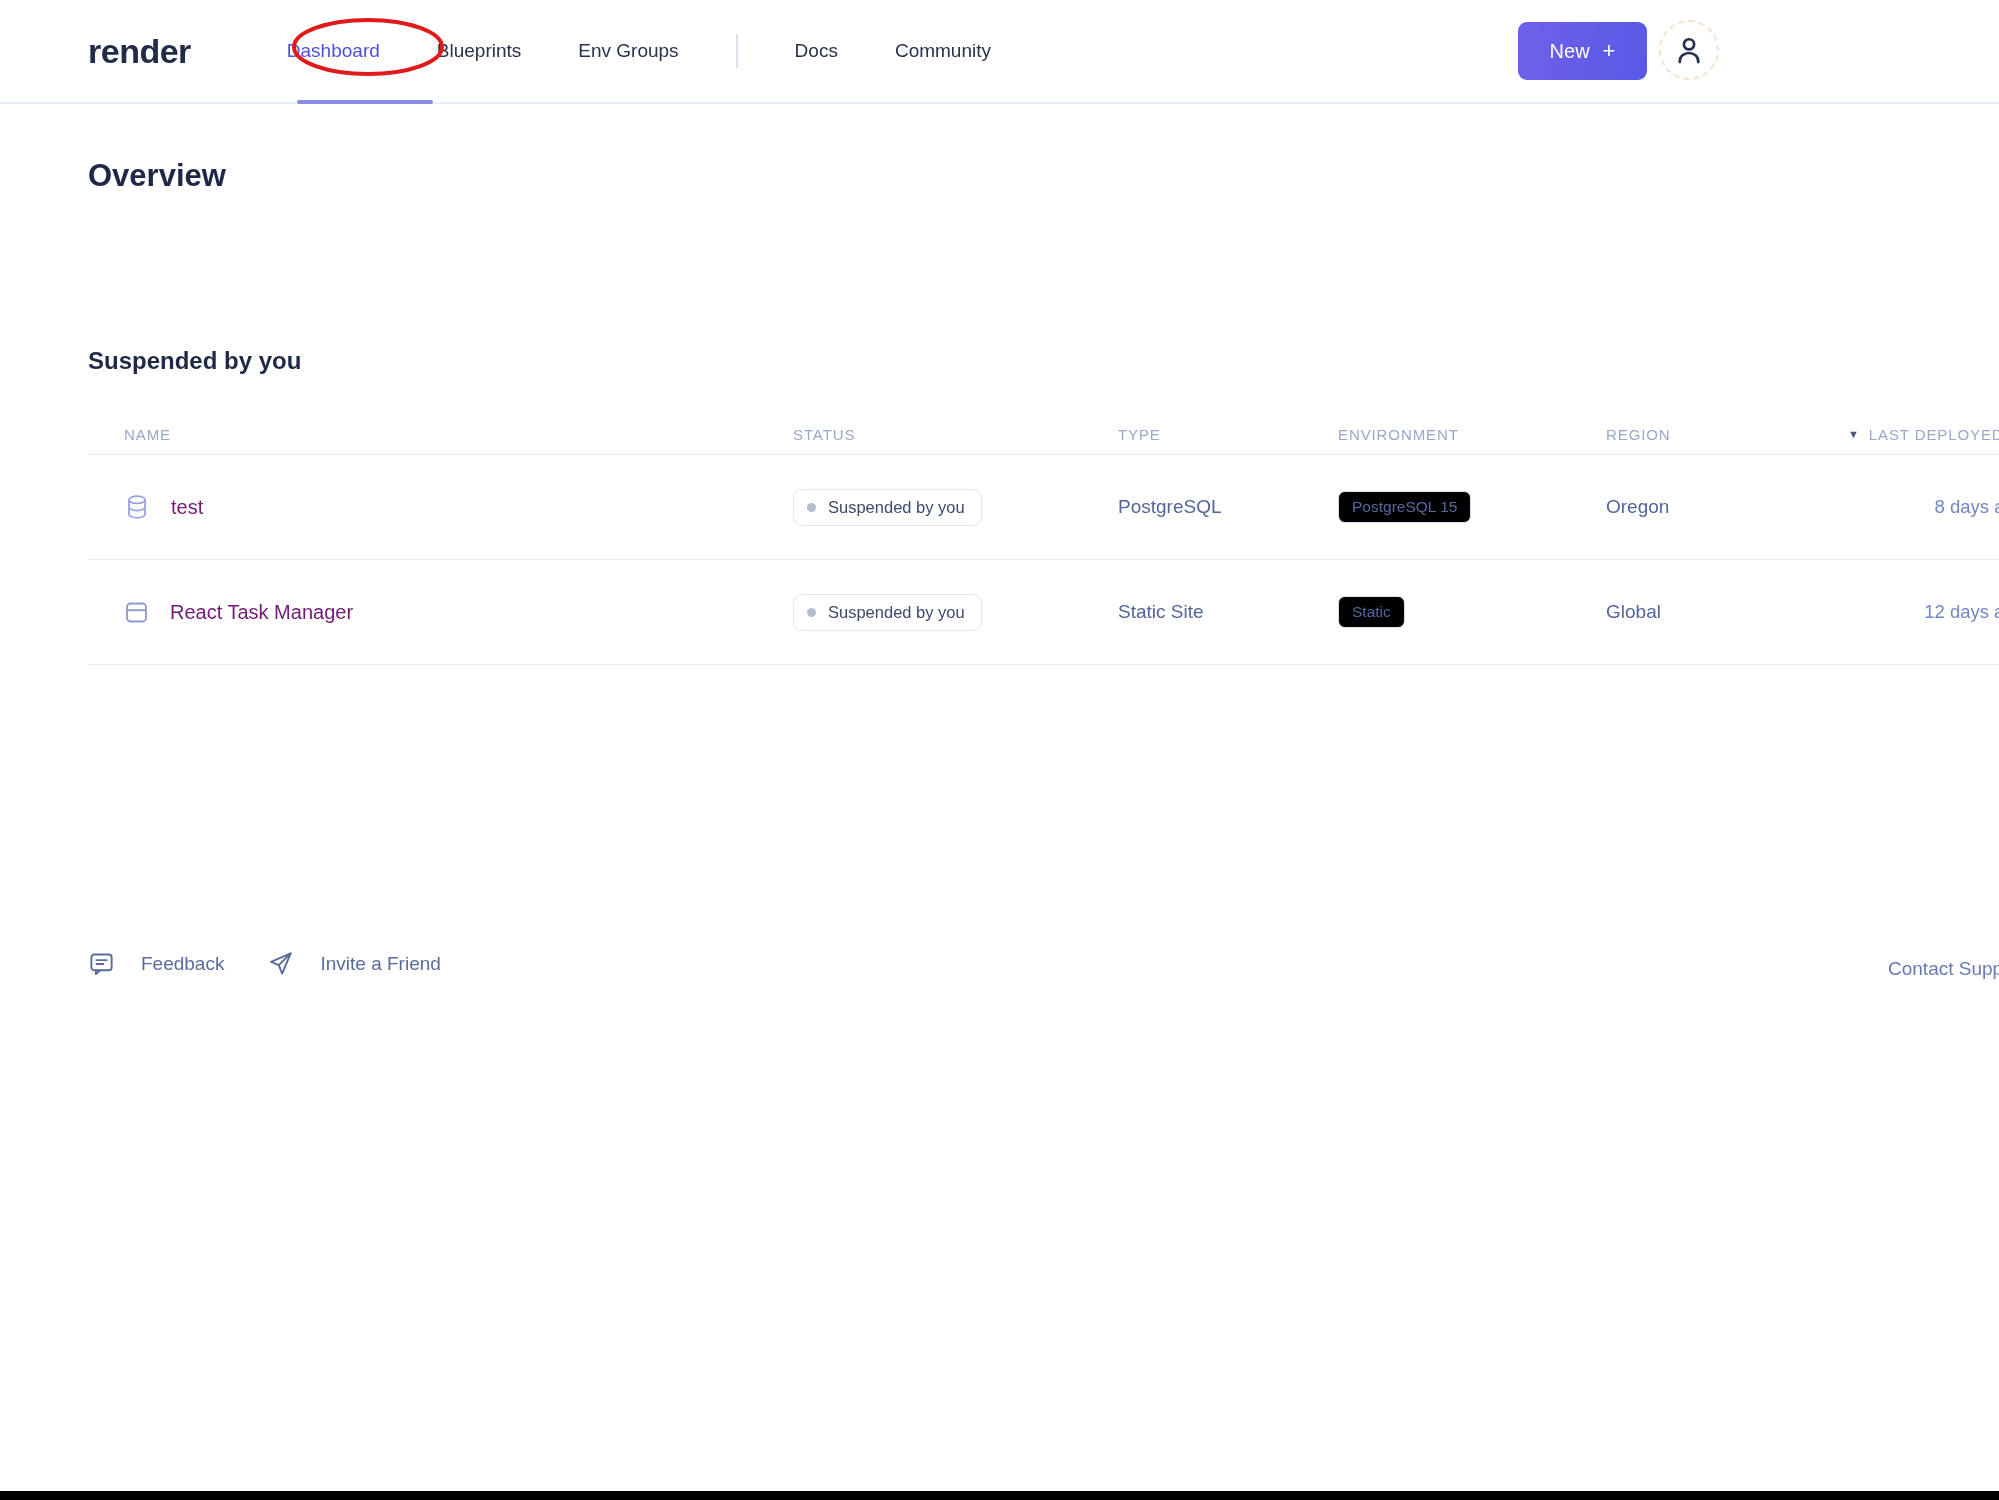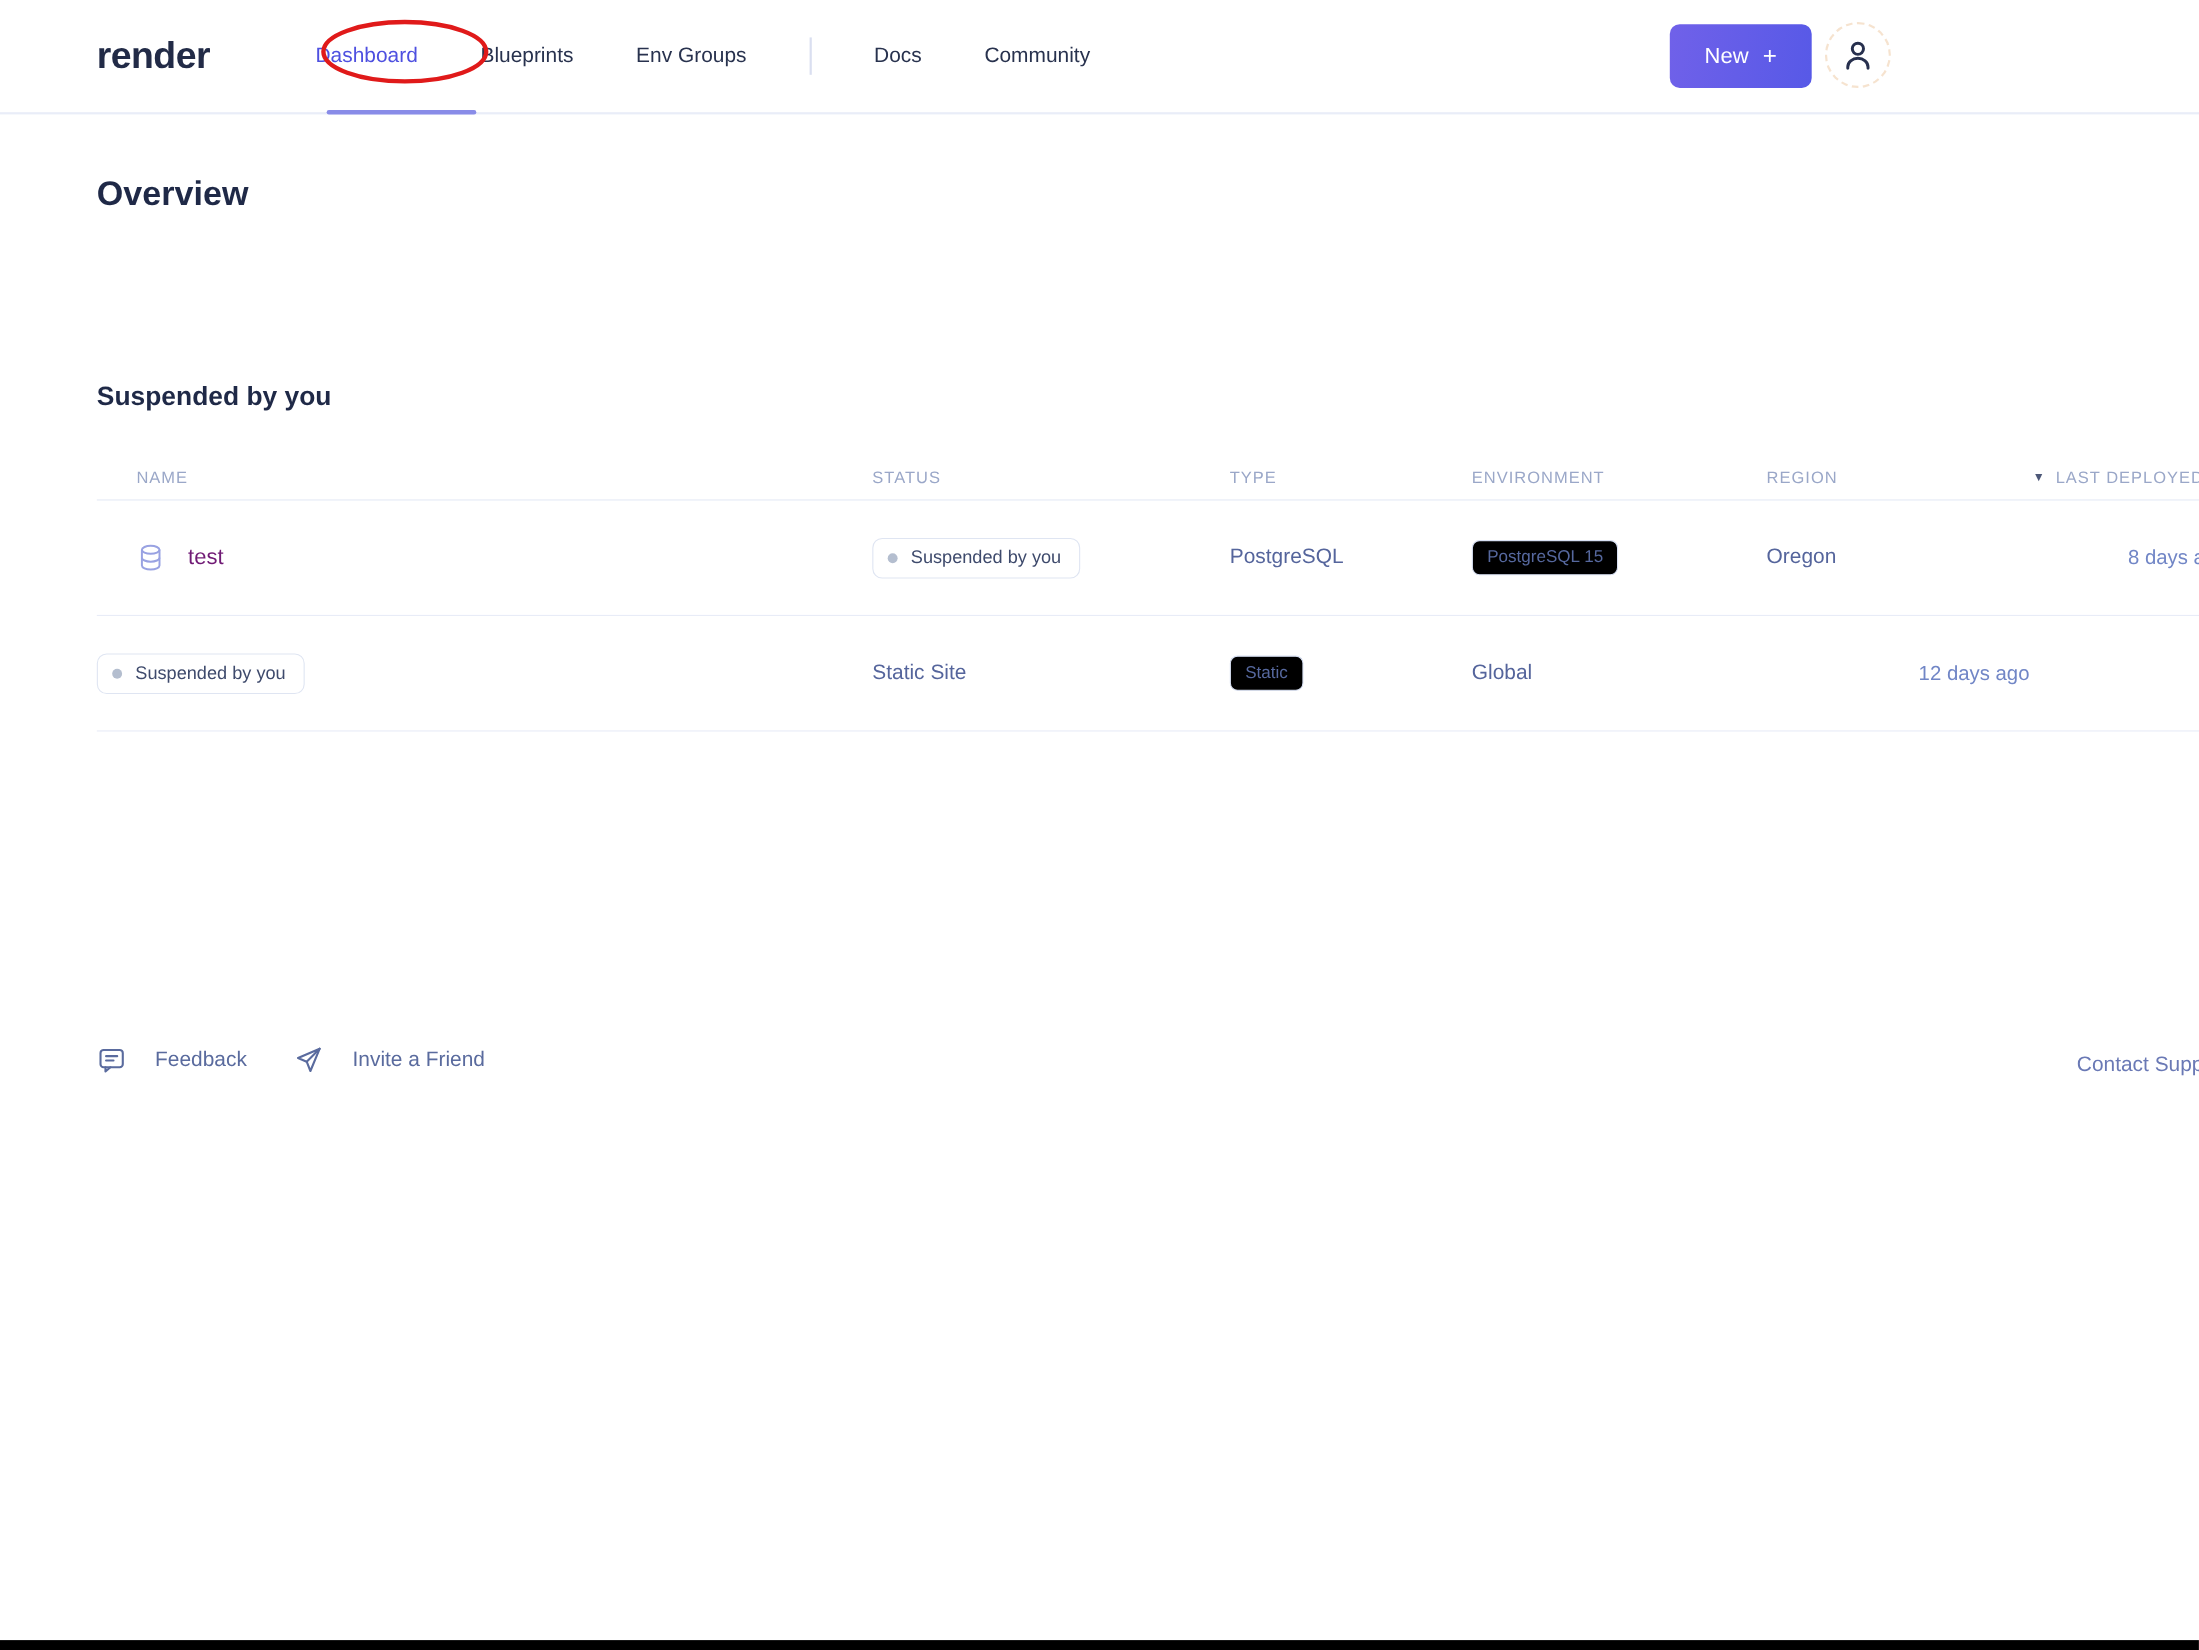--- a/index.html
+++ b/index.html
@@ -158,20 +158,29 @@
         <span class="status-dot"></span>
         <span>Suspended by you</span>
       </span>
       <span class="cell-text">PostgreSQL</span>
       <span class="env-badge">PostgreSQL 15</span>
       <span class="cell-text">Oregon</span>
       <span class="cell-deploy">8 days ago</span>
     </div>
 
     <div class="t-row">
+      <div class="cell-name">
+        <span>
+          <svg width="25" height="25" viewBox="0 0 25 25" fill="none" stroke="#8d97cf" stroke-width="1.8">
+            <rect x="3" y="3.5" width="19" height="18" rx="3.5"></rect>
+            <path d="M3 10.2h19"></path>
+          </svg>
+        </span>
+        <span class="row-name">React Task Manager</span>
+      </div>
       <span class="status-badge">
         <span class="status-dot"></span>
         <span>Suspended by you</span>
       </span>
       <span class="cell-text">Static Site</span>
       <span class="env-badge">Static</span>
       <span class="cell-text">Global</span>
       <span class="cell-deploy">12 days ago</span>
     </div>
 

